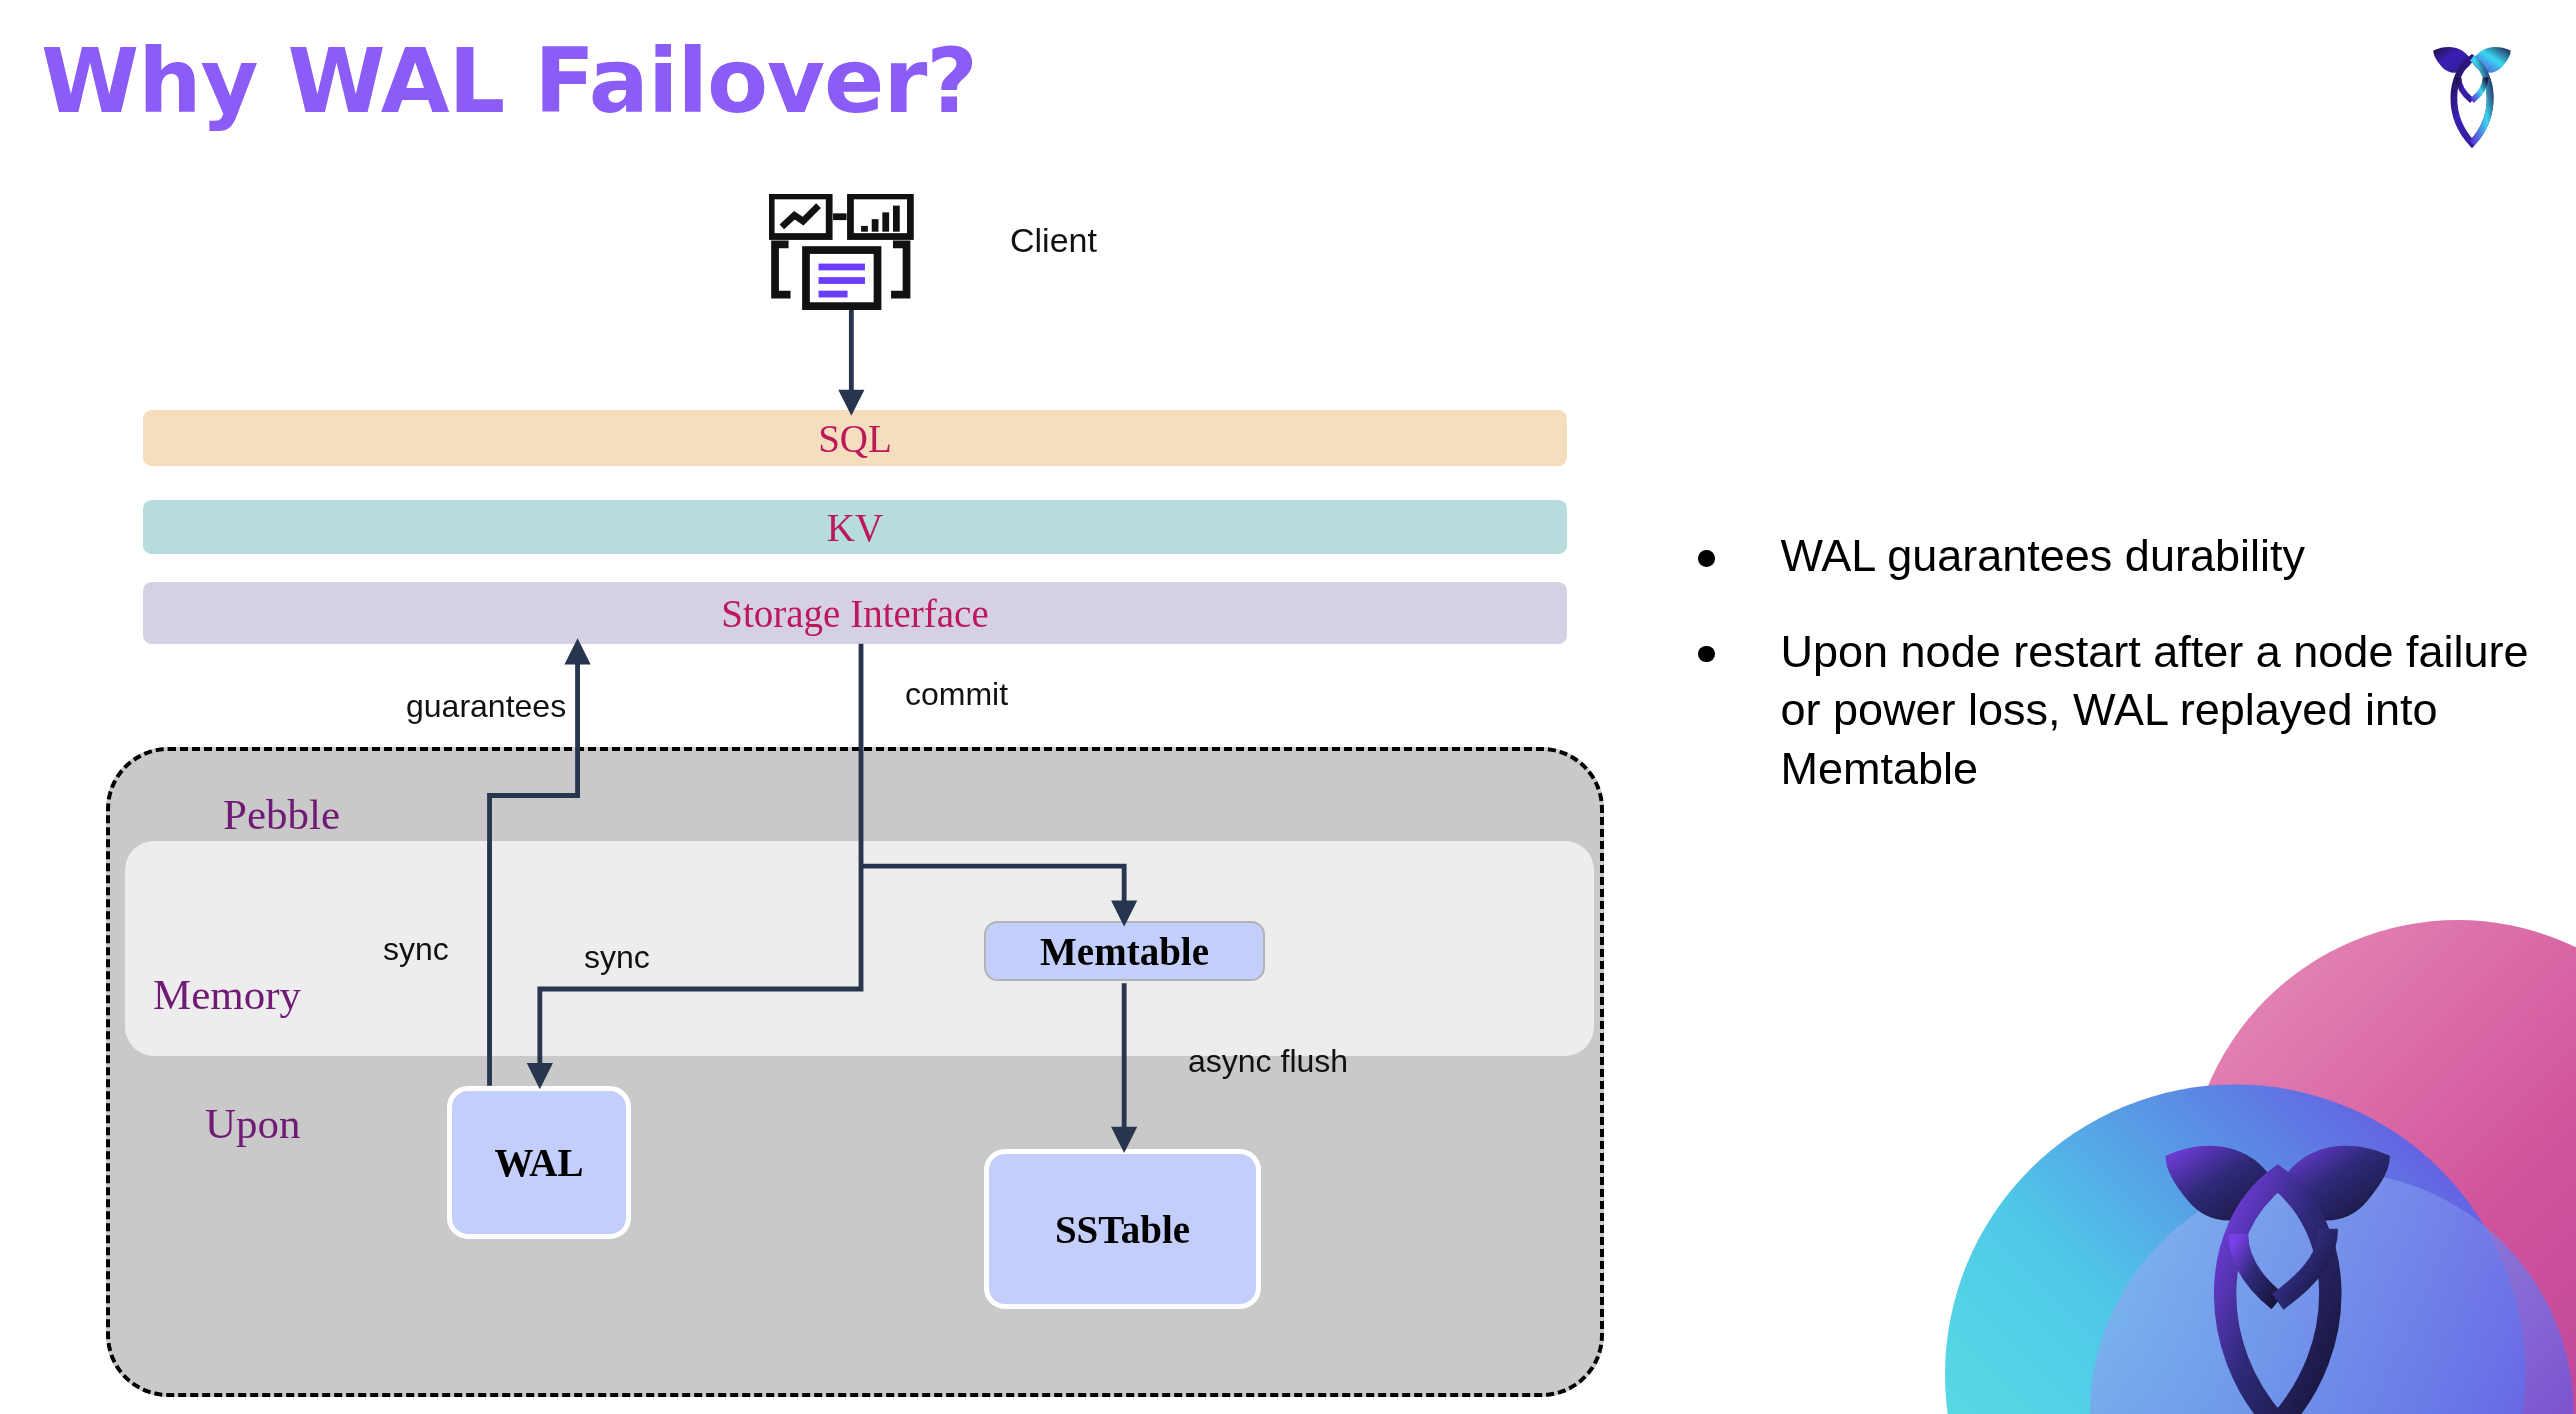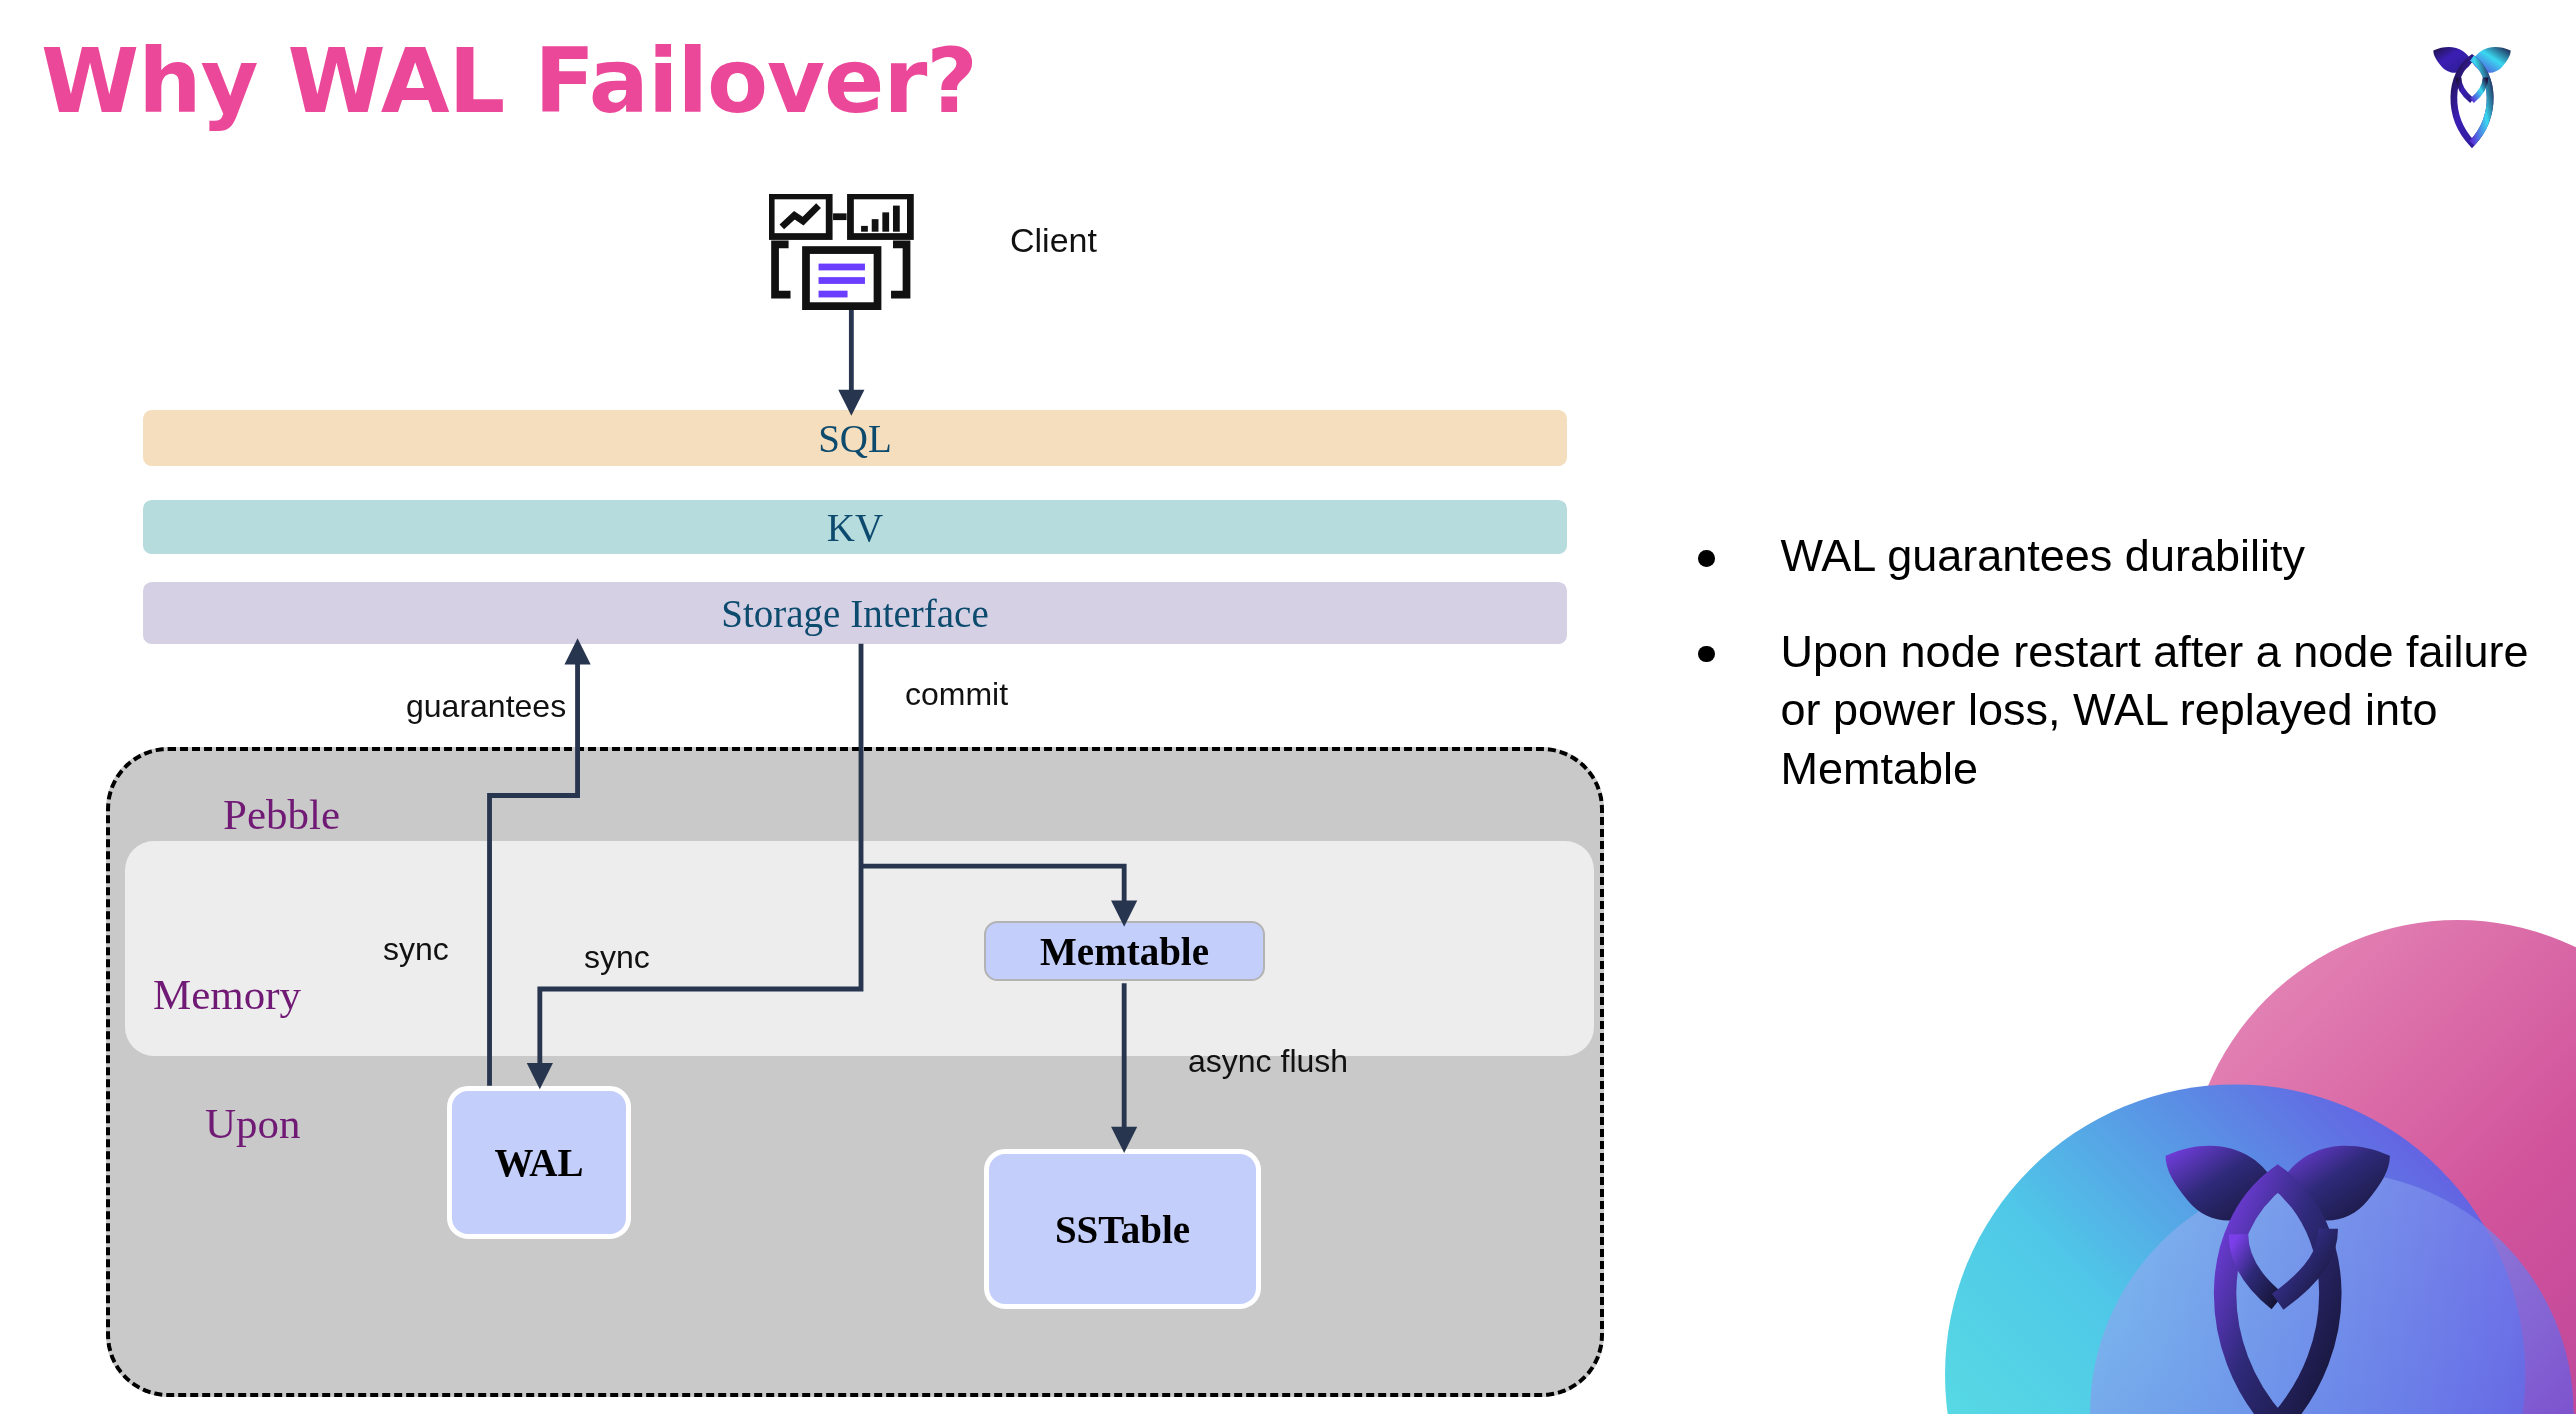--- a/index.html
+++ b/index.html
@@ -12,40 +12,40 @@
   }
   .slide{position:absolute;inset:0;overflow:hidden;}
 
   
   #slide-title{
     position:absolute;left:41px;top:37px;
     font-family:"DejaVu Sans", sans-serif;
     font-weight:bold;
     font-size:89px;
     letter-spacing:-1px;
-    color:#ec4899;
+    color:#8b5cf6;
     white-space:nowrap;
     line-height:1.0;
   }
 
   
   #brand-logo{position:absolute;left:2414px;top:29px;width:116px;height:126px;}
 
   
   #decor{position:absolute;left:1916px;top:910px;width:677px;height:523px;pointer-events:none;}
 
   
   #diagram{position:absolute;left:0;top:0;width:1664px;height:1415px;}
 
   .layer-bar{
     position:absolute;
     border-radius:8.7px;
     display:flex;align-items:center;justify-content:center;
     font-family:"Liberation Serif", serif;
-    font-size:39px;color:#0c4a6e;
+    font-size:39px;color:#be185d;
   }
   #bar-sql{left:143px;top:410px;width:1424px;height:56px;background:#f5debd;}
   #bar-kv{left:143px;top:500px;width:1424px;height:54px;background:#b6dcde;}
   #bar-storage{left:143px;top:582px;width:1424px;height:62px;background:#d5d0e4;}
 
   
   #pebble-container{
     position:absolute;left:106px;top:747px;width:1498px;height:650px;
     background:#c9c9c9;
     border:4.8px dashed #000000;

